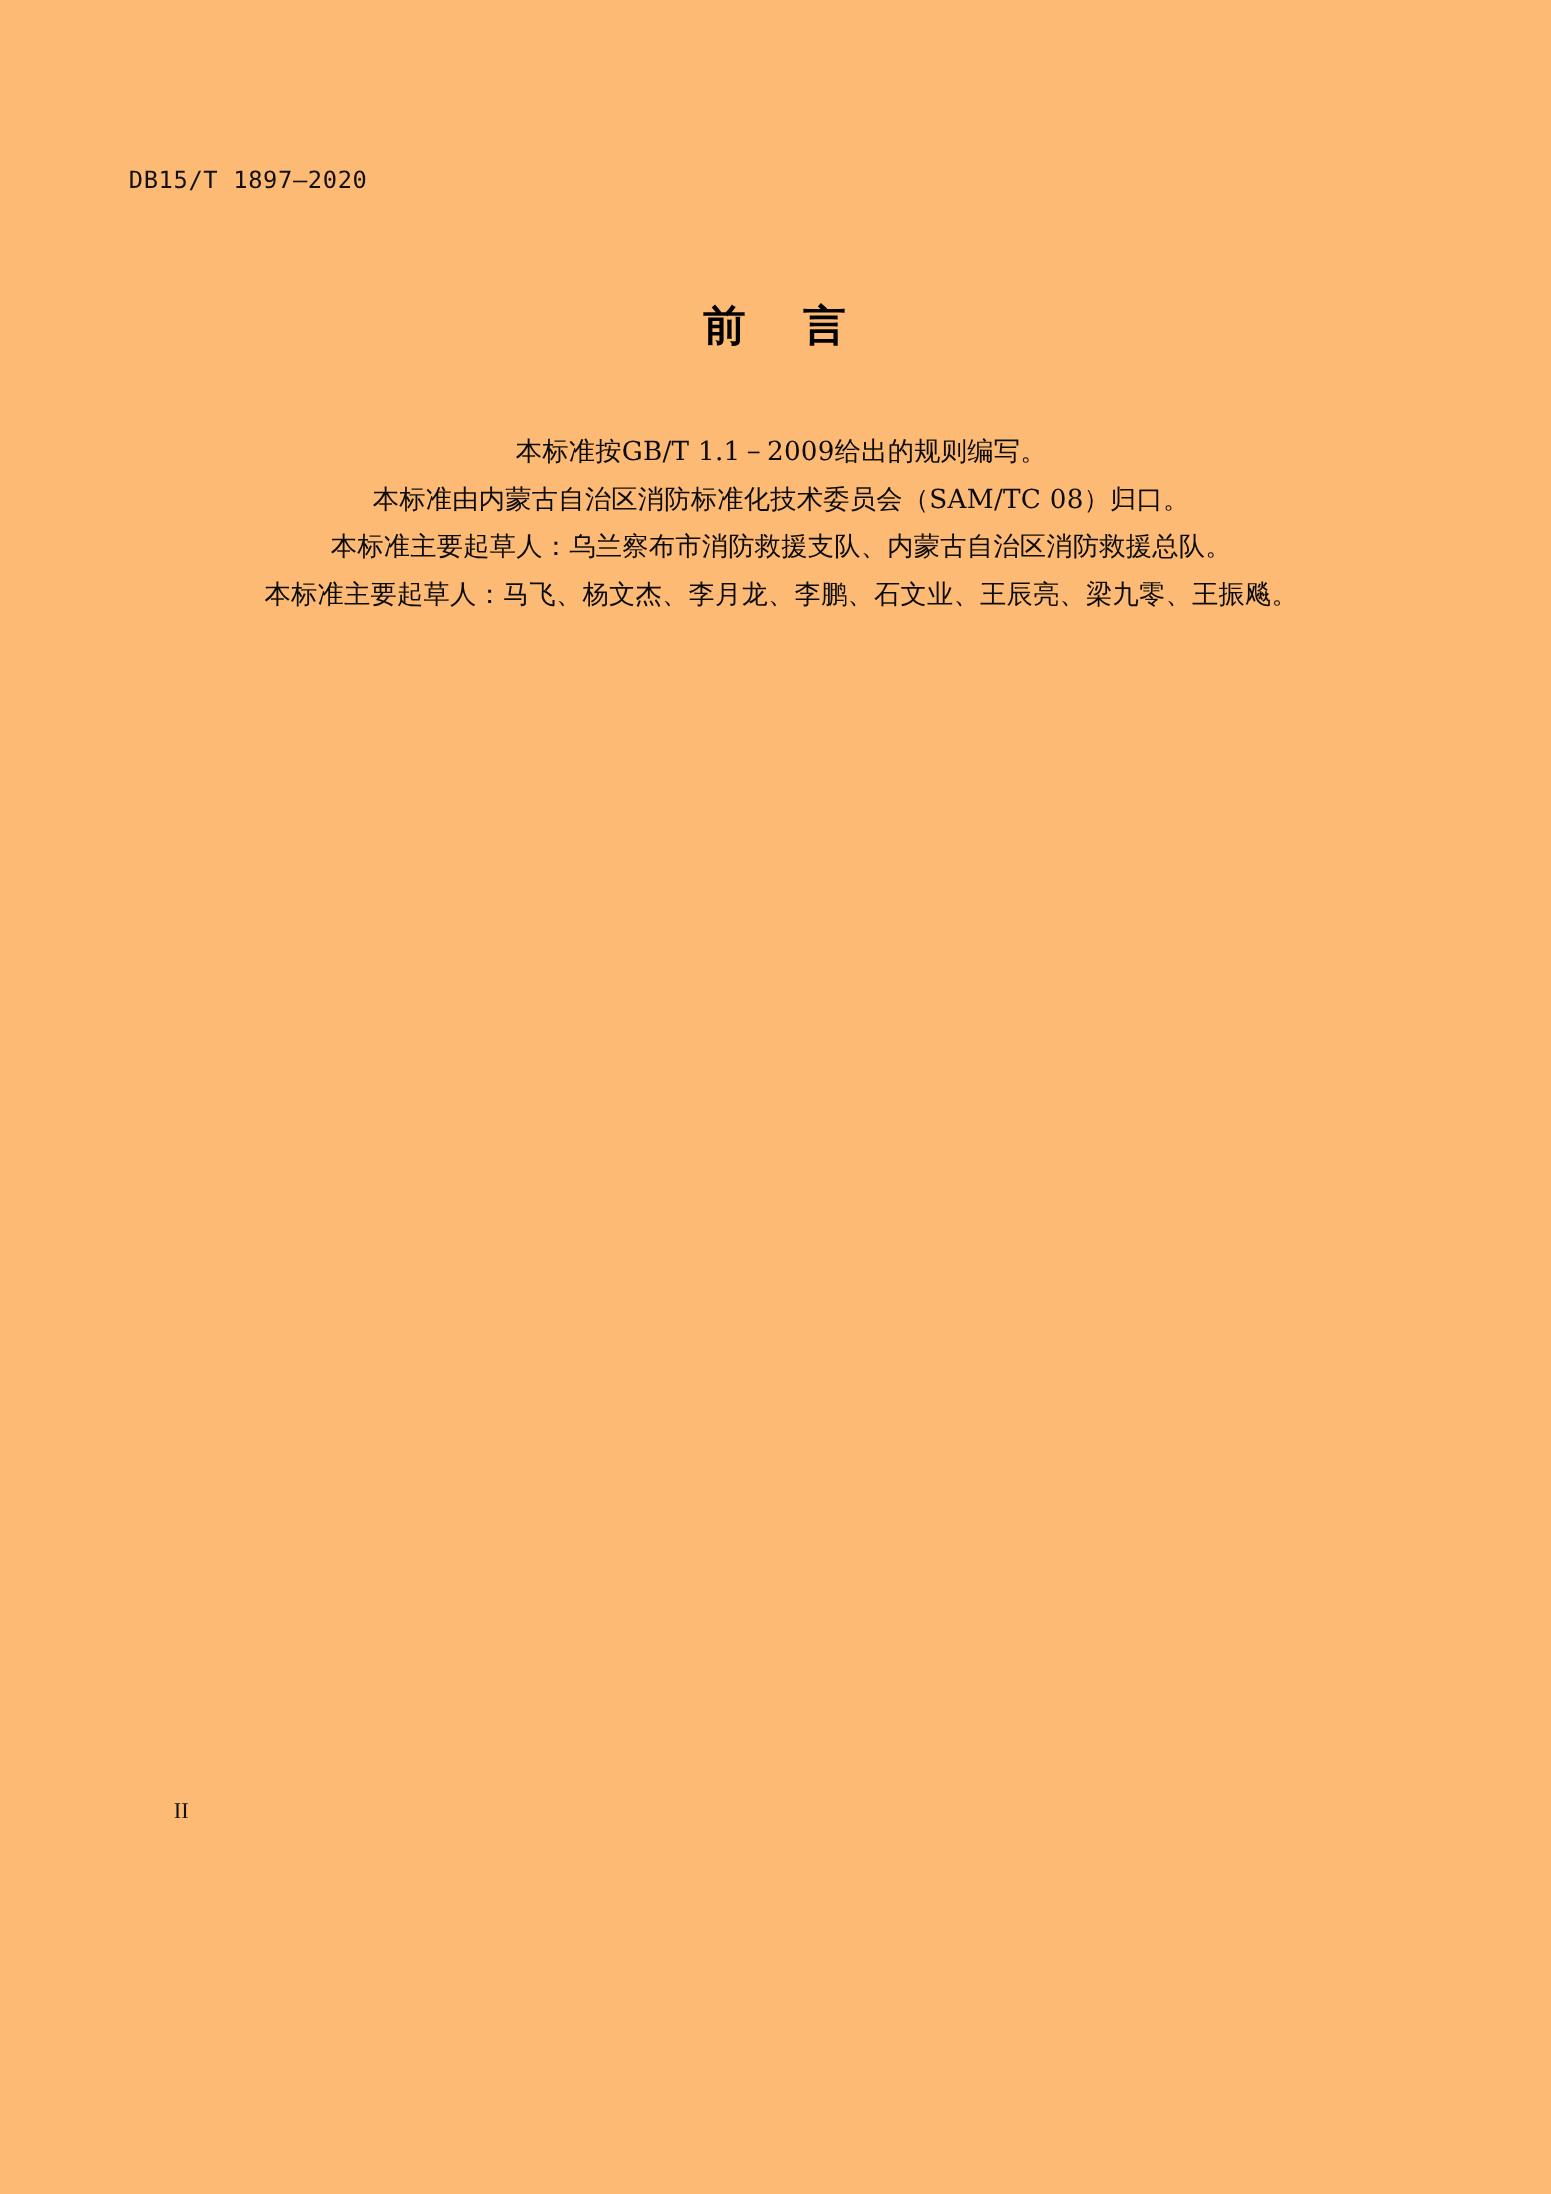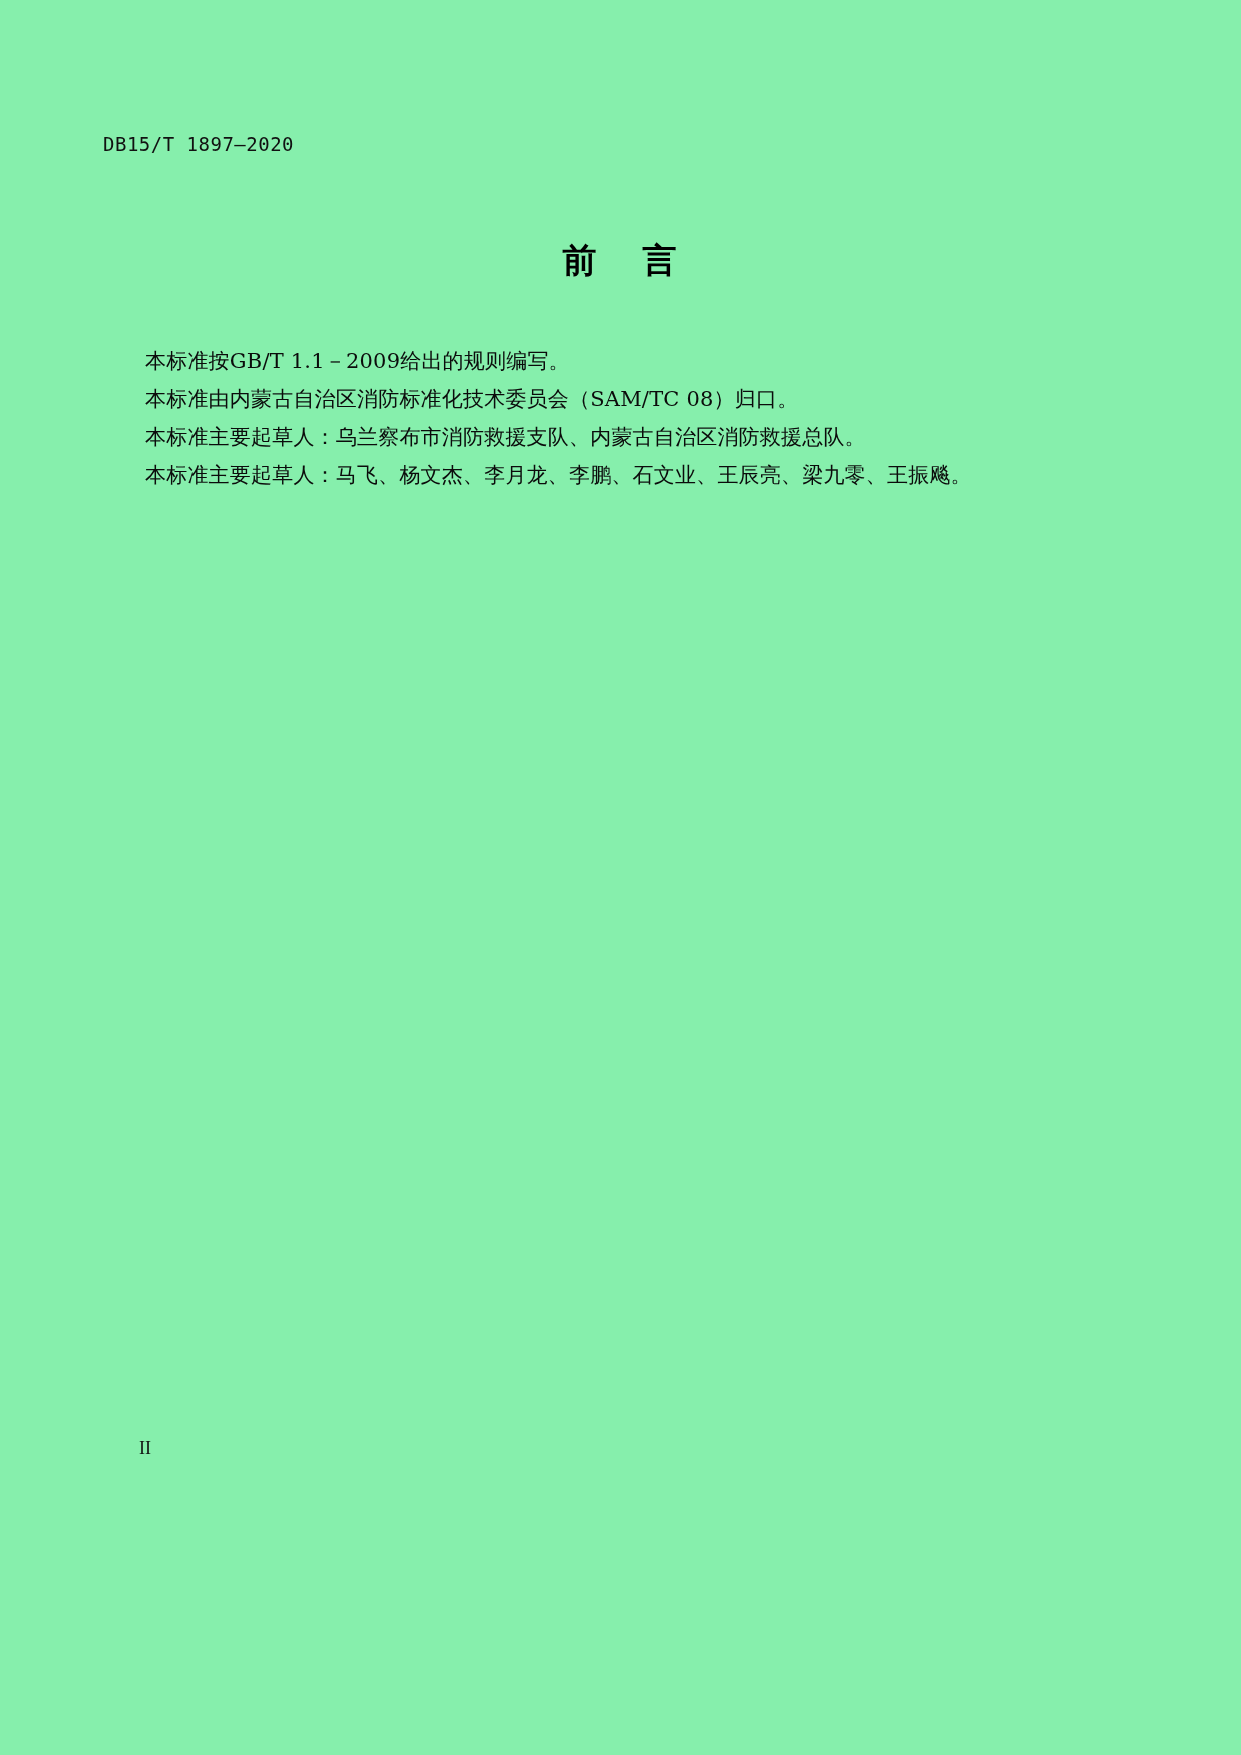--- a/index.html
+++ b/index.html
@@ -4,21 +4,21 @@
 <style>
   html, body {
     margin: 0;
     padding: 0;
     background: #ffffff;
   }
   .page {
     position: relative;
     width: 1241px;
     height: 1755px;
-    background: #86efac;
+    background: #fdba74;
     margin: 0 auto;
     overflow: hidden;
     font-family: "Liberation Serif", serif;
     color: #000000;
   }
   .header-code {
     position: absolute;
     left: 103px;
     top: 133px;
     font-family: "DejaVu Sans Mono", monospace;
@@ -50,20 +50,21 @@
     width: 960px;
   }
   .para {
     font-family: "DejaVu Serif", serif;
     font-size: 21px;
     line-height: 32px;
     color: #0b0b0b;
     white-space: nowrap;
     margin: 0 0 6px 0;
     letter-spacing: 0.2px;
+    text-align: center;
   }
   .page-number {
     position: absolute;
     left: 139px;
     top: 1438px;
     font-family: Liberation Serif, serif;
     font-size: 18px;
     color: #111111;
   }
 </style>

